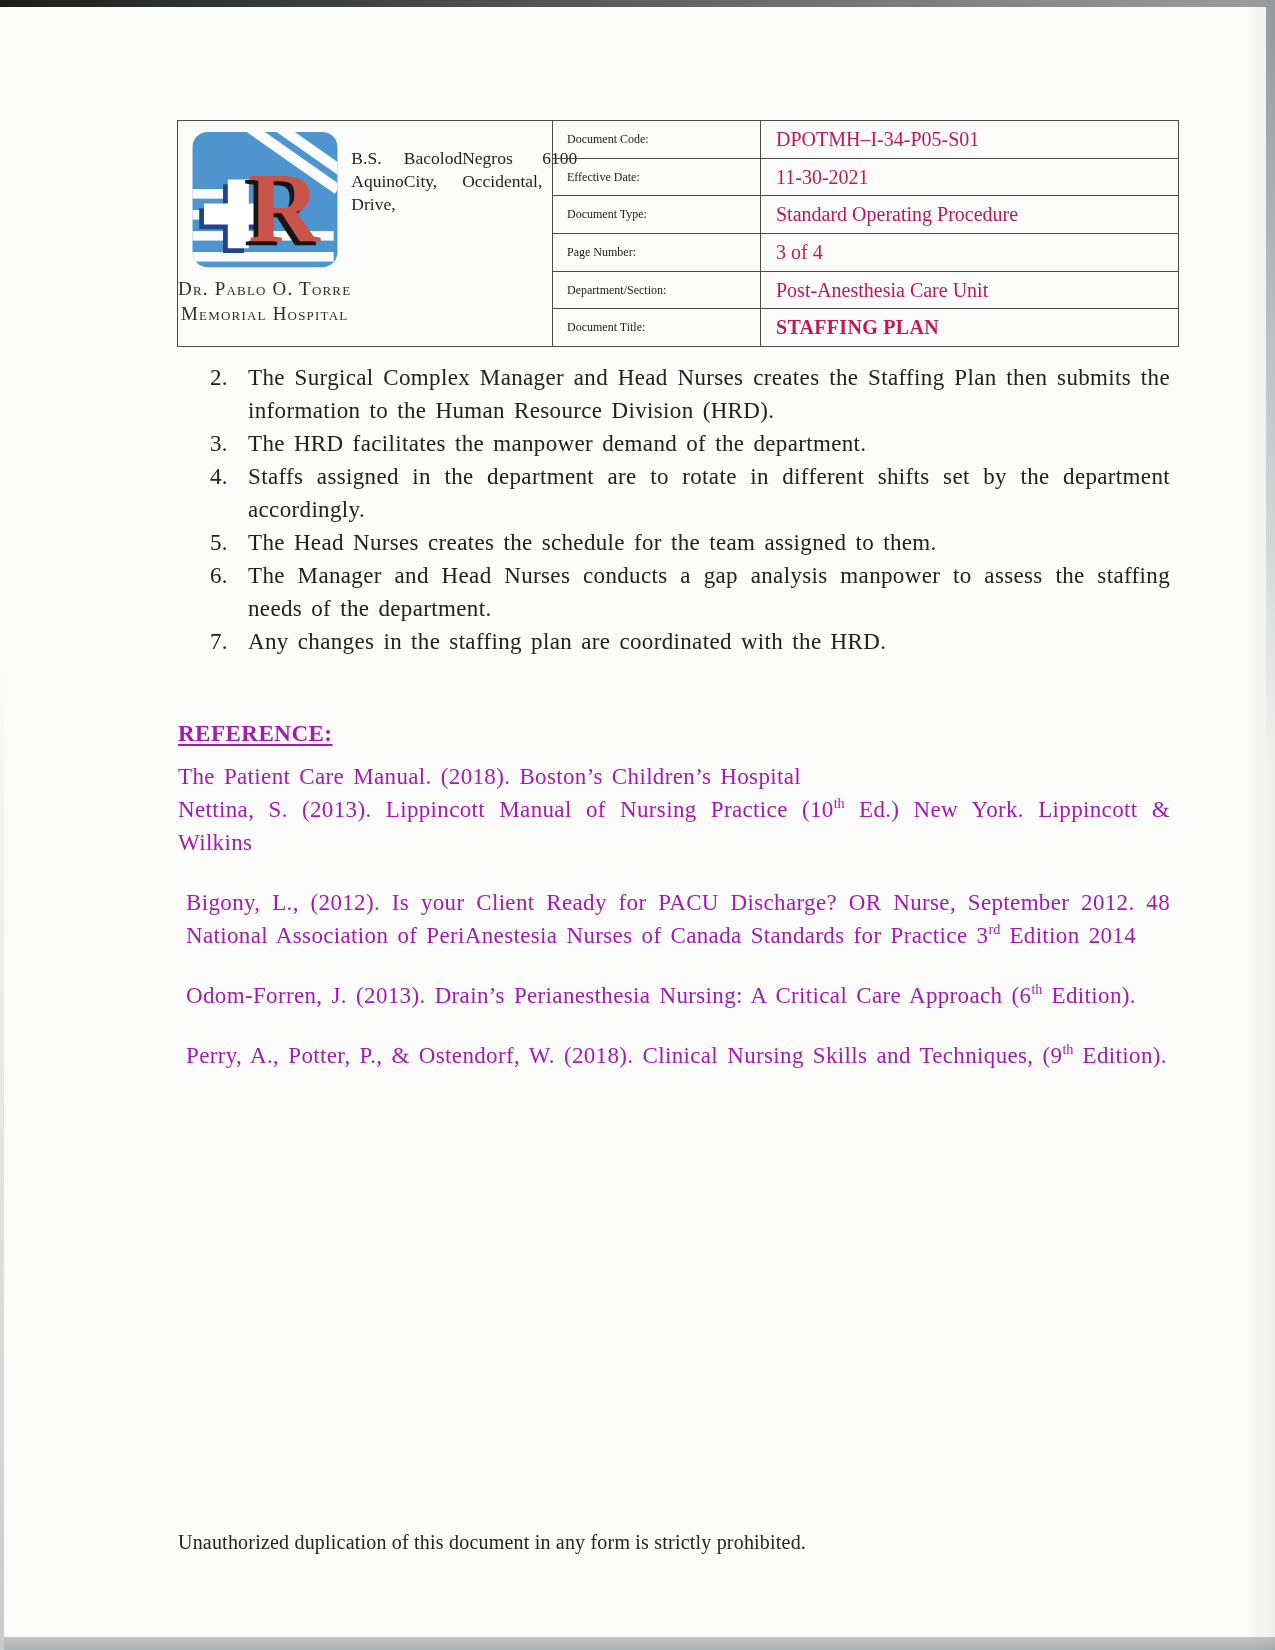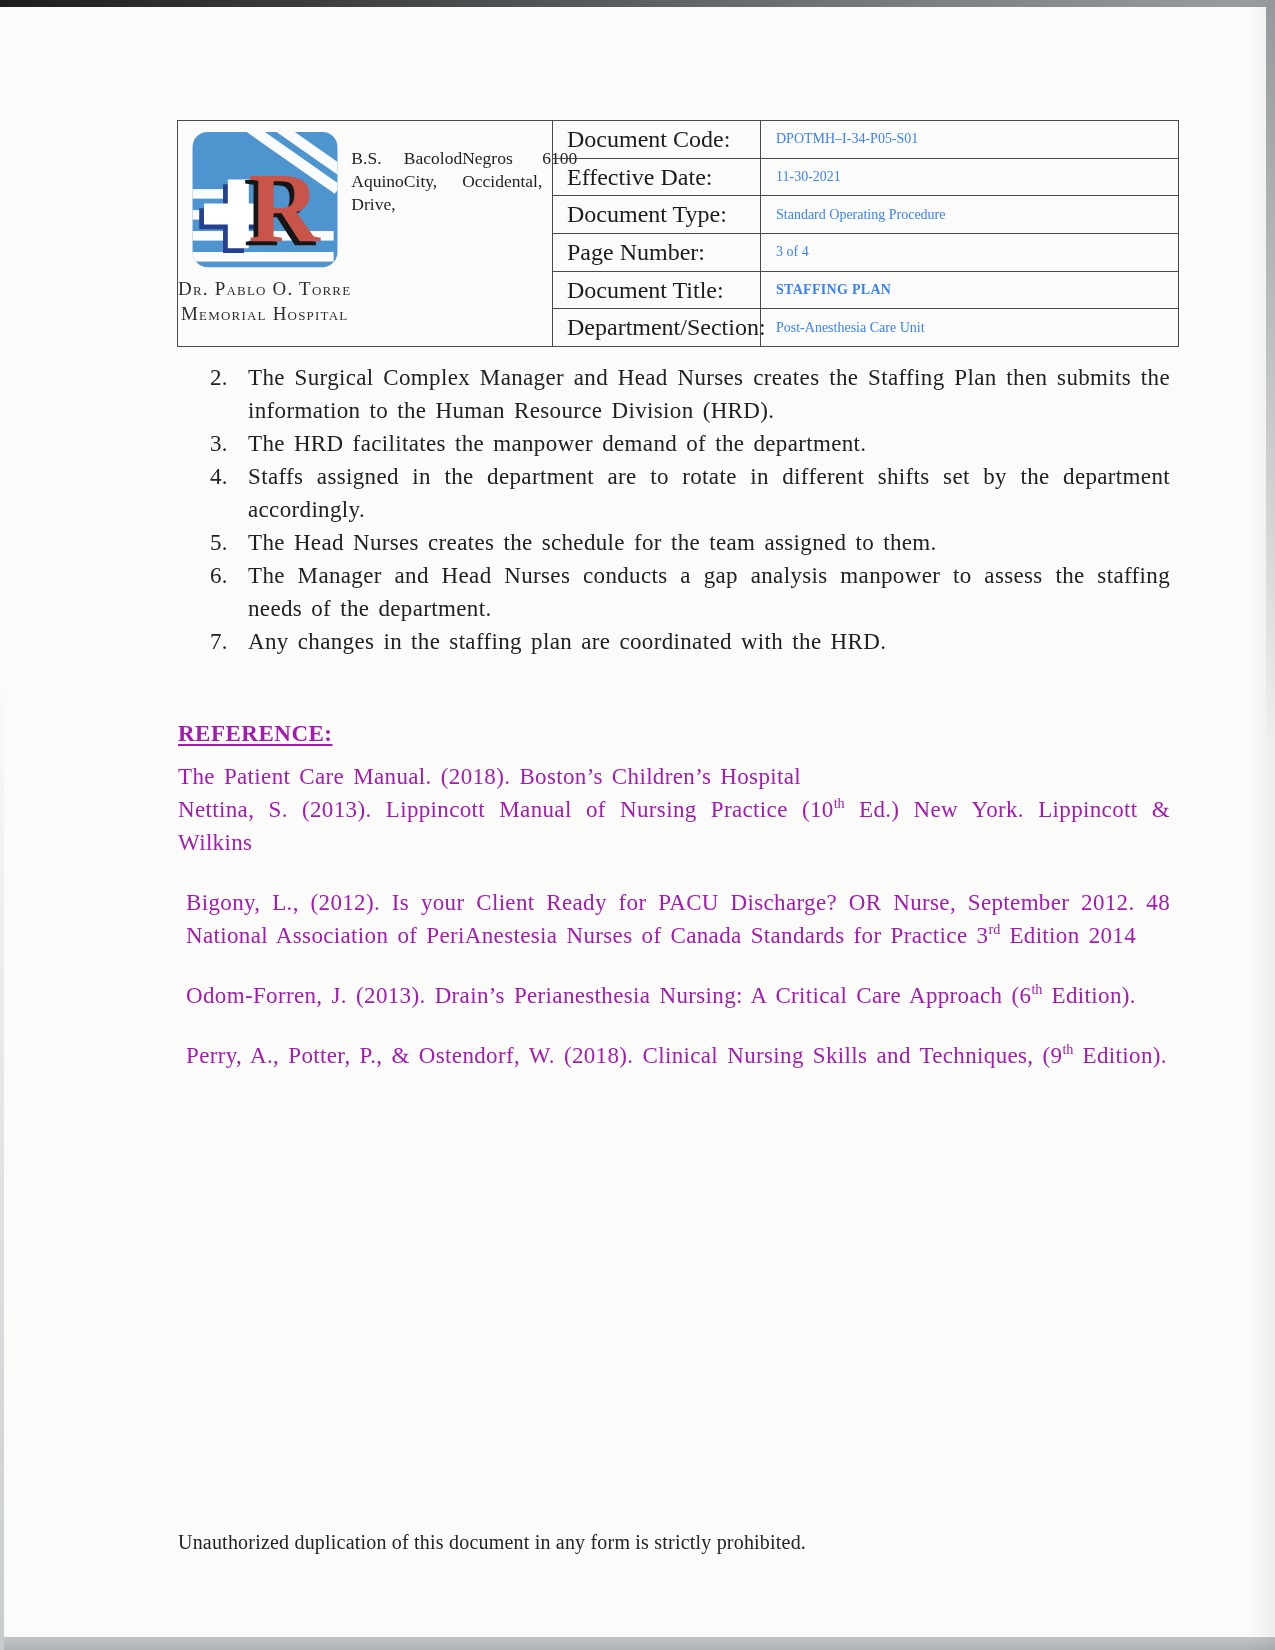--- a/index.html
+++ b/index.html
@@ -69,26 +69,26 @@
     font-size: 17.5px; line-height: 23px; color: #1f1f1f;
   }
   .meta-rows { flex: 1; display: flex; flex-direction: column; }
   .meta-row { flex: 1; display: flex; border-bottom: 1.5px solid #4a4a4a; }
   .meta-row:last-child { border-bottom: none; }
   .meta-label {
     width: 208px; box-sizing: border-box;
     border-right: 1.5px solid #4a4a4a;
     display: flex; align-items: center;
     padding-left: 14px;
-    font-size: 24px; color: #1c1c1c;
+    font-size: 12px; color: #1c1c1c;
   }
   .meta-value {
     flex: 1; display: flex; align-items: center;
     padding-left: 15px;
-    font-size: 14px; color: #3b82f6;
+    font-size: 20px; color: #be185d;
   }
   .meta-value.bold { font-weight: bold; letter-spacing: 0.3px; }
 
   
   .plist {
     position: absolute; top: 361px; left: 210px; width: 960px;
     font-size: 23px; line-height: 33px;
     letter-spacing: 0.35px; word-spacing: 3px;
     color: #212121;
   }
@@ -180,26 +180,26 @@
       </div>
       <div class="meta-row">
         <div class="meta-label">Document Type:</div>
         <div class="meta-value">Standard Operating Procedure</div>
       </div>
       <div class="meta-row">
         <div class="meta-label">Page Number:</div>
         <div class="meta-value">3 of 4</div>
       </div>
       <div class="meta-row">
+        <div class="meta-label">Department/Section:</div>
+        <div class="meta-value">Post-Anesthesia Care Unit</div>
+      </div>
+      <div class="meta-row">
         <div class="meta-label">Document Title:</div>
         <div class="meta-value bold">STAFFING PLAN</div>
-      </div>
-      <div class="meta-row">
-        <div class="meta-label">Department/Section:</div>
-        <div class="meta-value">Post-Anesthesia Care Unit</div>
       </div>
     </div>
   </div>
 
   <div class="plist">
     <div class="pitem">
       <span class="num">2.</span>
       <span class="txt">The Surgical Complex Manager and Head Nurses creates the Staffing Plan then submits the information to the Human Resource Division (HRD).</span>
     </div>
     <div class="pitem">

